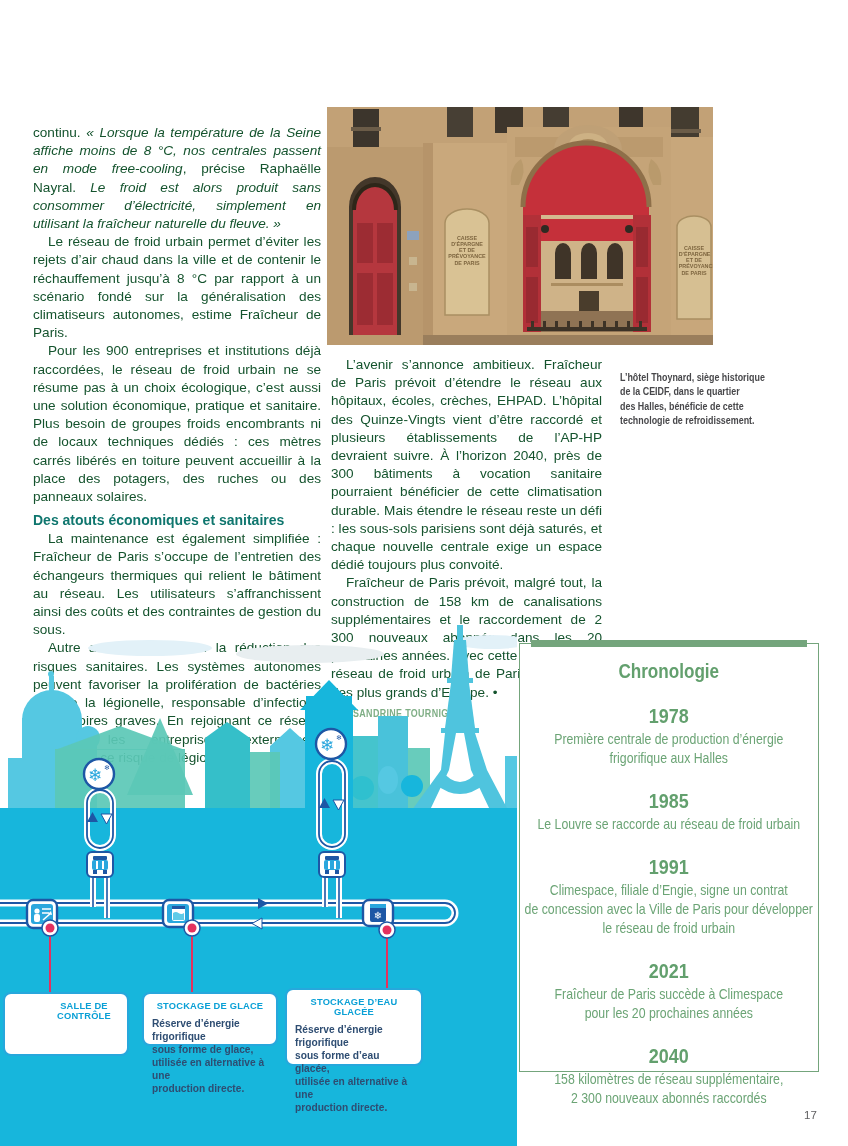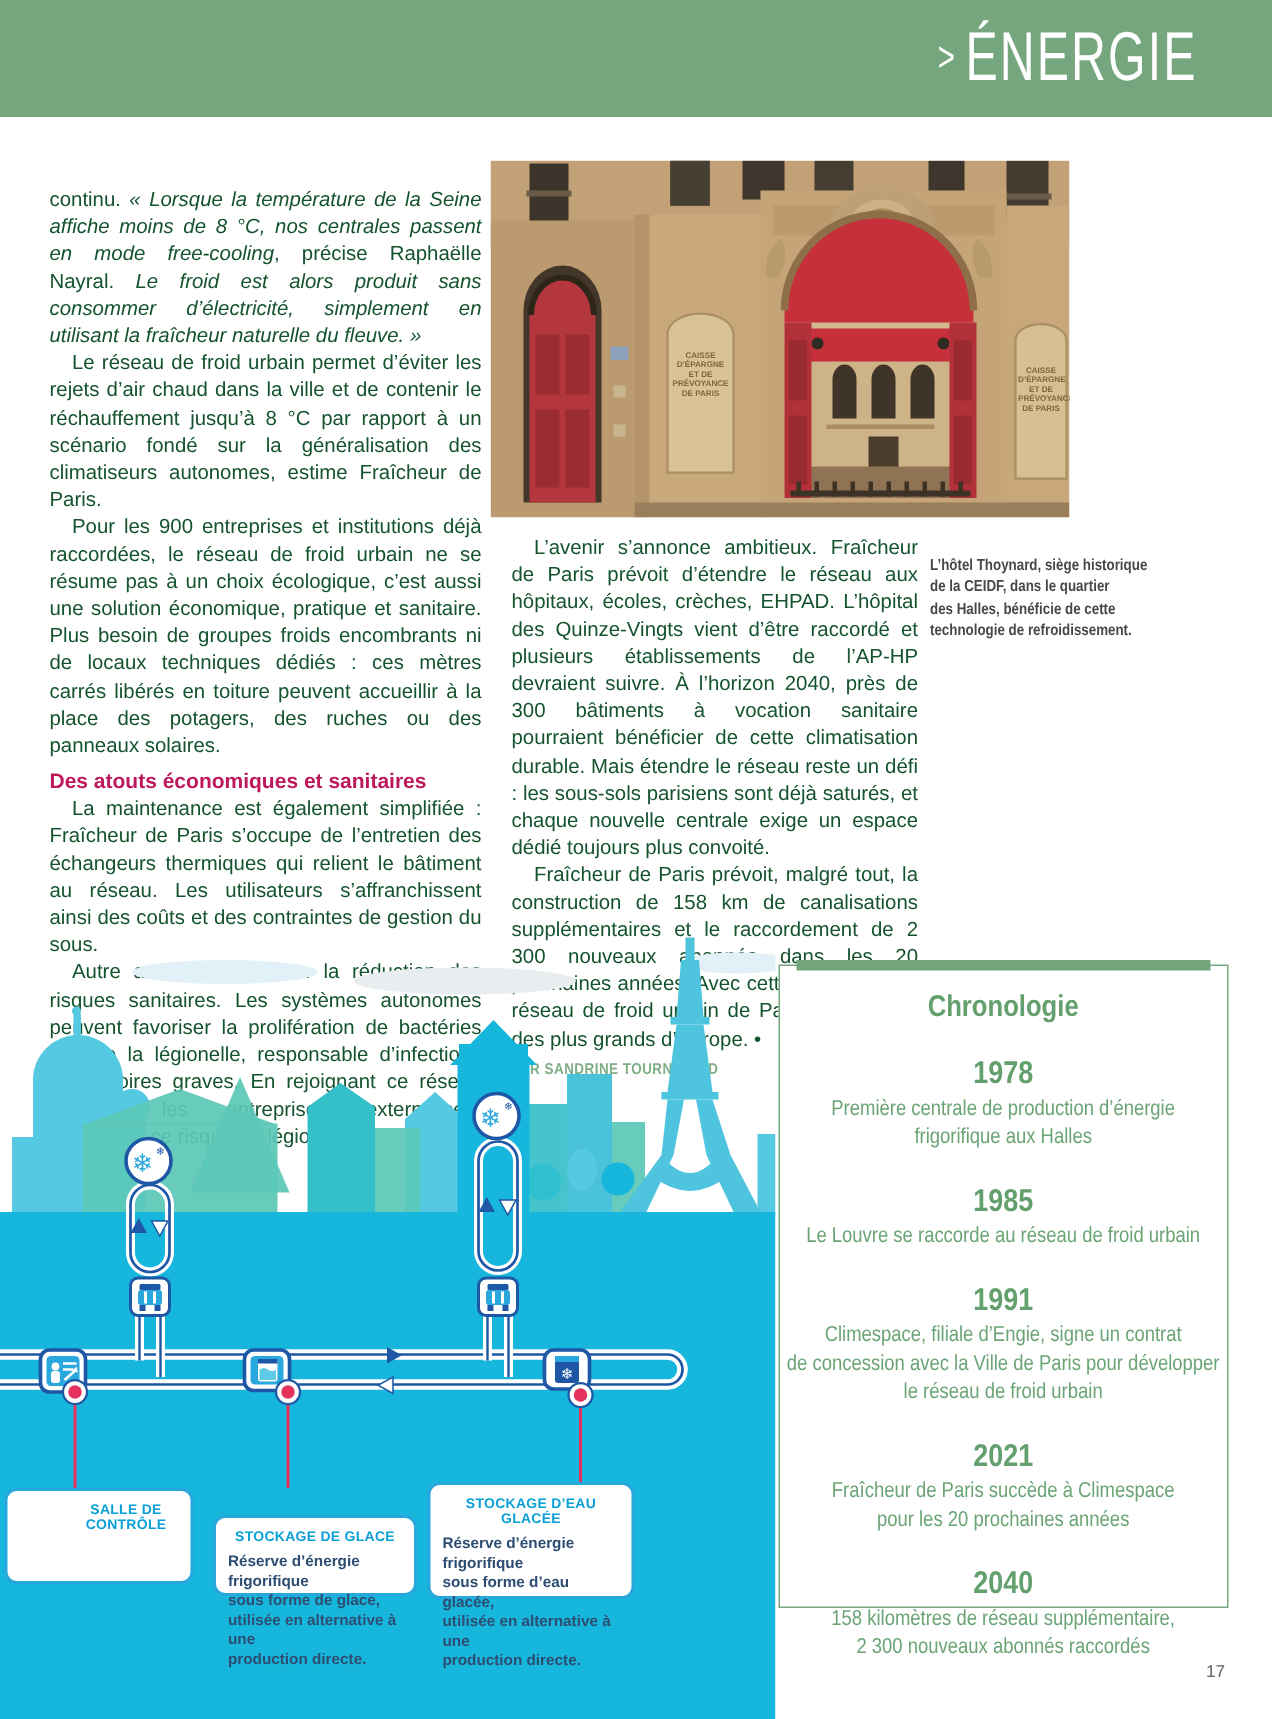--- a/index.html
+++ b/index.html
@@ -6,25 +6,25 @@
   .page{position:relative;width:848px;height:1146px;background:#fff;overflow:hidden;
         font-family:"Liberation Sans",sans-serif;}
   
   .band{position:absolute;left:0;top:0;width:848px;height:78px;background:#76a67e;}
   .band-title{position:absolute;right:50px;top:13px;color:#fff;white-space:nowrap;
         font-size:46px;line-height:1.05;font-weight:400;letter-spacing:2px;
         transform:scaleX(0.70);transform-origin:100% 0;}
   .band-title .gt{font-size:28px;vertical-align:6px;margin-right:8px;}
   
   .col-left{position:absolute;left:33px;top:124px;width:288px;}
-  .col-mid{position:absolute;left:341px;top:356px;width:271px;}
+  .col-mid{position:absolute;left:331px;top:356px;width:271px;}
   .para{font-size:13.6px;line-height:18.2px;color:#14532d;text-align:justify;margin:0;}
   .para.indent{text-indent:15px;}
   .para em{font-style:italic;}
-  .subheading{color:#be185d;font-weight:bold;font-size:14px;line-height:18px;margin:5px 0 1px 0;}
+  .subheading{color:#0f766e;font-weight:bold;font-size:14px;line-height:18px;margin:5px 0 1px 0;}
   .byline{display:inline-block;margin-top:5px;color:#7fae85;font-weight:bold;font-size:10.5px;
         letter-spacing:.4px;transform:scaleX(0.85);transform-origin:0 50%;white-space:nowrap;}
   
   .photo{position:absolute;left:327px;top:107px;width:386px;height:238px;overflow:hidden;}
   .plaque-txt{position:absolute;color:#7d653f;font-size:6px;line-height:7px;font-weight:bold;
         text-align:center;white-space:pre-line;transform:scale(.9);transform-origin:50% 0;}
   .caption{position:absolute;left:620px;top:370px;width:178px;color:#48484b;font-weight:bold;
         font-size:10.6px;line-height:14.4px;white-space:pre-line;
         transform:scaleX(0.84);transform-origin:0 0;}
   
@@ -43,23 +43,20 @@
   .dbox-title{color:#0aa0d6;font-weight:bold;font-size:9.3px;text-align:center;letter-spacing:.2px;}
   .dbox-text{color:#2e4d72;font-weight:bold;font-size:10.2px;line-height:13px;margin-top:6px;
         white-space:pre-line;}
   .page-num{position:absolute;left:804px;top:1080px;font-size:11.5px;color:#606062;margin-top:29px;}
 </style>
 </head>
 <body>
 
 <div class="page">
 
-  <div class="band">
-    <div class="band-title"><span class="gt">&gt;</span><span>ÉNERGIE</span></div>
-  </div>
 
   <div class="col-left">
     <div>
         <p class="para"><span>continu. </span><em>« Lorsque la température de la Seine affiche moins de 8 °C, nos centrales passent en mode free-cooling</em><span>, précise Raphaëlle Nayral. </span><em>Le froid est alors produit sans consommer d’électricité, simplement en utilisant la fraîcheur naturelle du fleuve. »</em></p>
         <p class="para indent"><span>Le réseau de froid urbain permet d’éviter les rejets d’air chaud dans la ville et de contenir le réchauffement jusqu’à 8 °C par rapport à un scénario fondé sur la généralisation des climatiseurs autonomes, estime Fraîcheur de Paris.</span></p>
         <p class="para indent"><span>Pour les 900 entreprises et institutions déjà raccordées, le réseau de froid urbain ne se résume pas à un choix écologique, c’est aussi une solution économique, pratique et sanitaire. Plus besoin de groupes froids encombrants ni de locaux techniques dédiés : ces mètres carrés libérés en toiture peuvent accueillir à la place des potagers, des ruches ou des panneaux solaires.</span></p>
       </div>
     <div class="subheading">Des atouts économiques et sanitaires</div>
     <div>
         <p class="para indent"><span>La maintenance est également simplifiée : Fraîcheur de Paris s’occupe de l’entretien des échangeurs thermiques qui relient le bâtiment au réseau. Les utilisateurs s’affranchissent ainsi des coûts et des contraintes de gestion du sous.</span></p>
@@ -357,21 +354,21 @@
         <circle cx="192" cy="310" r="8" fill="#ffffff" stroke="#1d57a5" stroke-width="1.5"></circle>
         <circle cx="192" cy="310" r="4.5" fill="#e5315e"></circle>
         <circle cx="387" cy="312" r="8" fill="#ffffff" stroke="#1d57a5" stroke-width="1.5"></circle>
         <circle cx="387" cy="312" r="4.5" fill="#e5315e"></circle>
       </g>
     </svg>
 
     <div class="dbox" style="left:3px;top:374px;width:126px;height:64px;padding-left:44px;">
       <div class="dbox-title">SALLE DE CONTRÔLE</div>
     </div>
-    <div class="dbox" style="left:142px;top:392px;width:136px;height:54px;">
+    <div class="dbox" style="left:142px;top:374px;width:136px;height:54px;">
       <div class="dbox-title">STOCKAGE DE GLACE</div>
       <div class="dbox-text">Réserve d’énergie frigorifique
 sous forme de glace,
 utilisée en alternative à une
 production directe.</div>
     </div>
     <div class="dbox" style="left:285px;top:370px;width:138px;height:78px;">
       <div class="dbox-title">STOCKAGE D’EAU GLACÉE</div>
       <div class="dbox-text">Réserve d’énergie frigorifique
 sous forme d’eau glacée,

